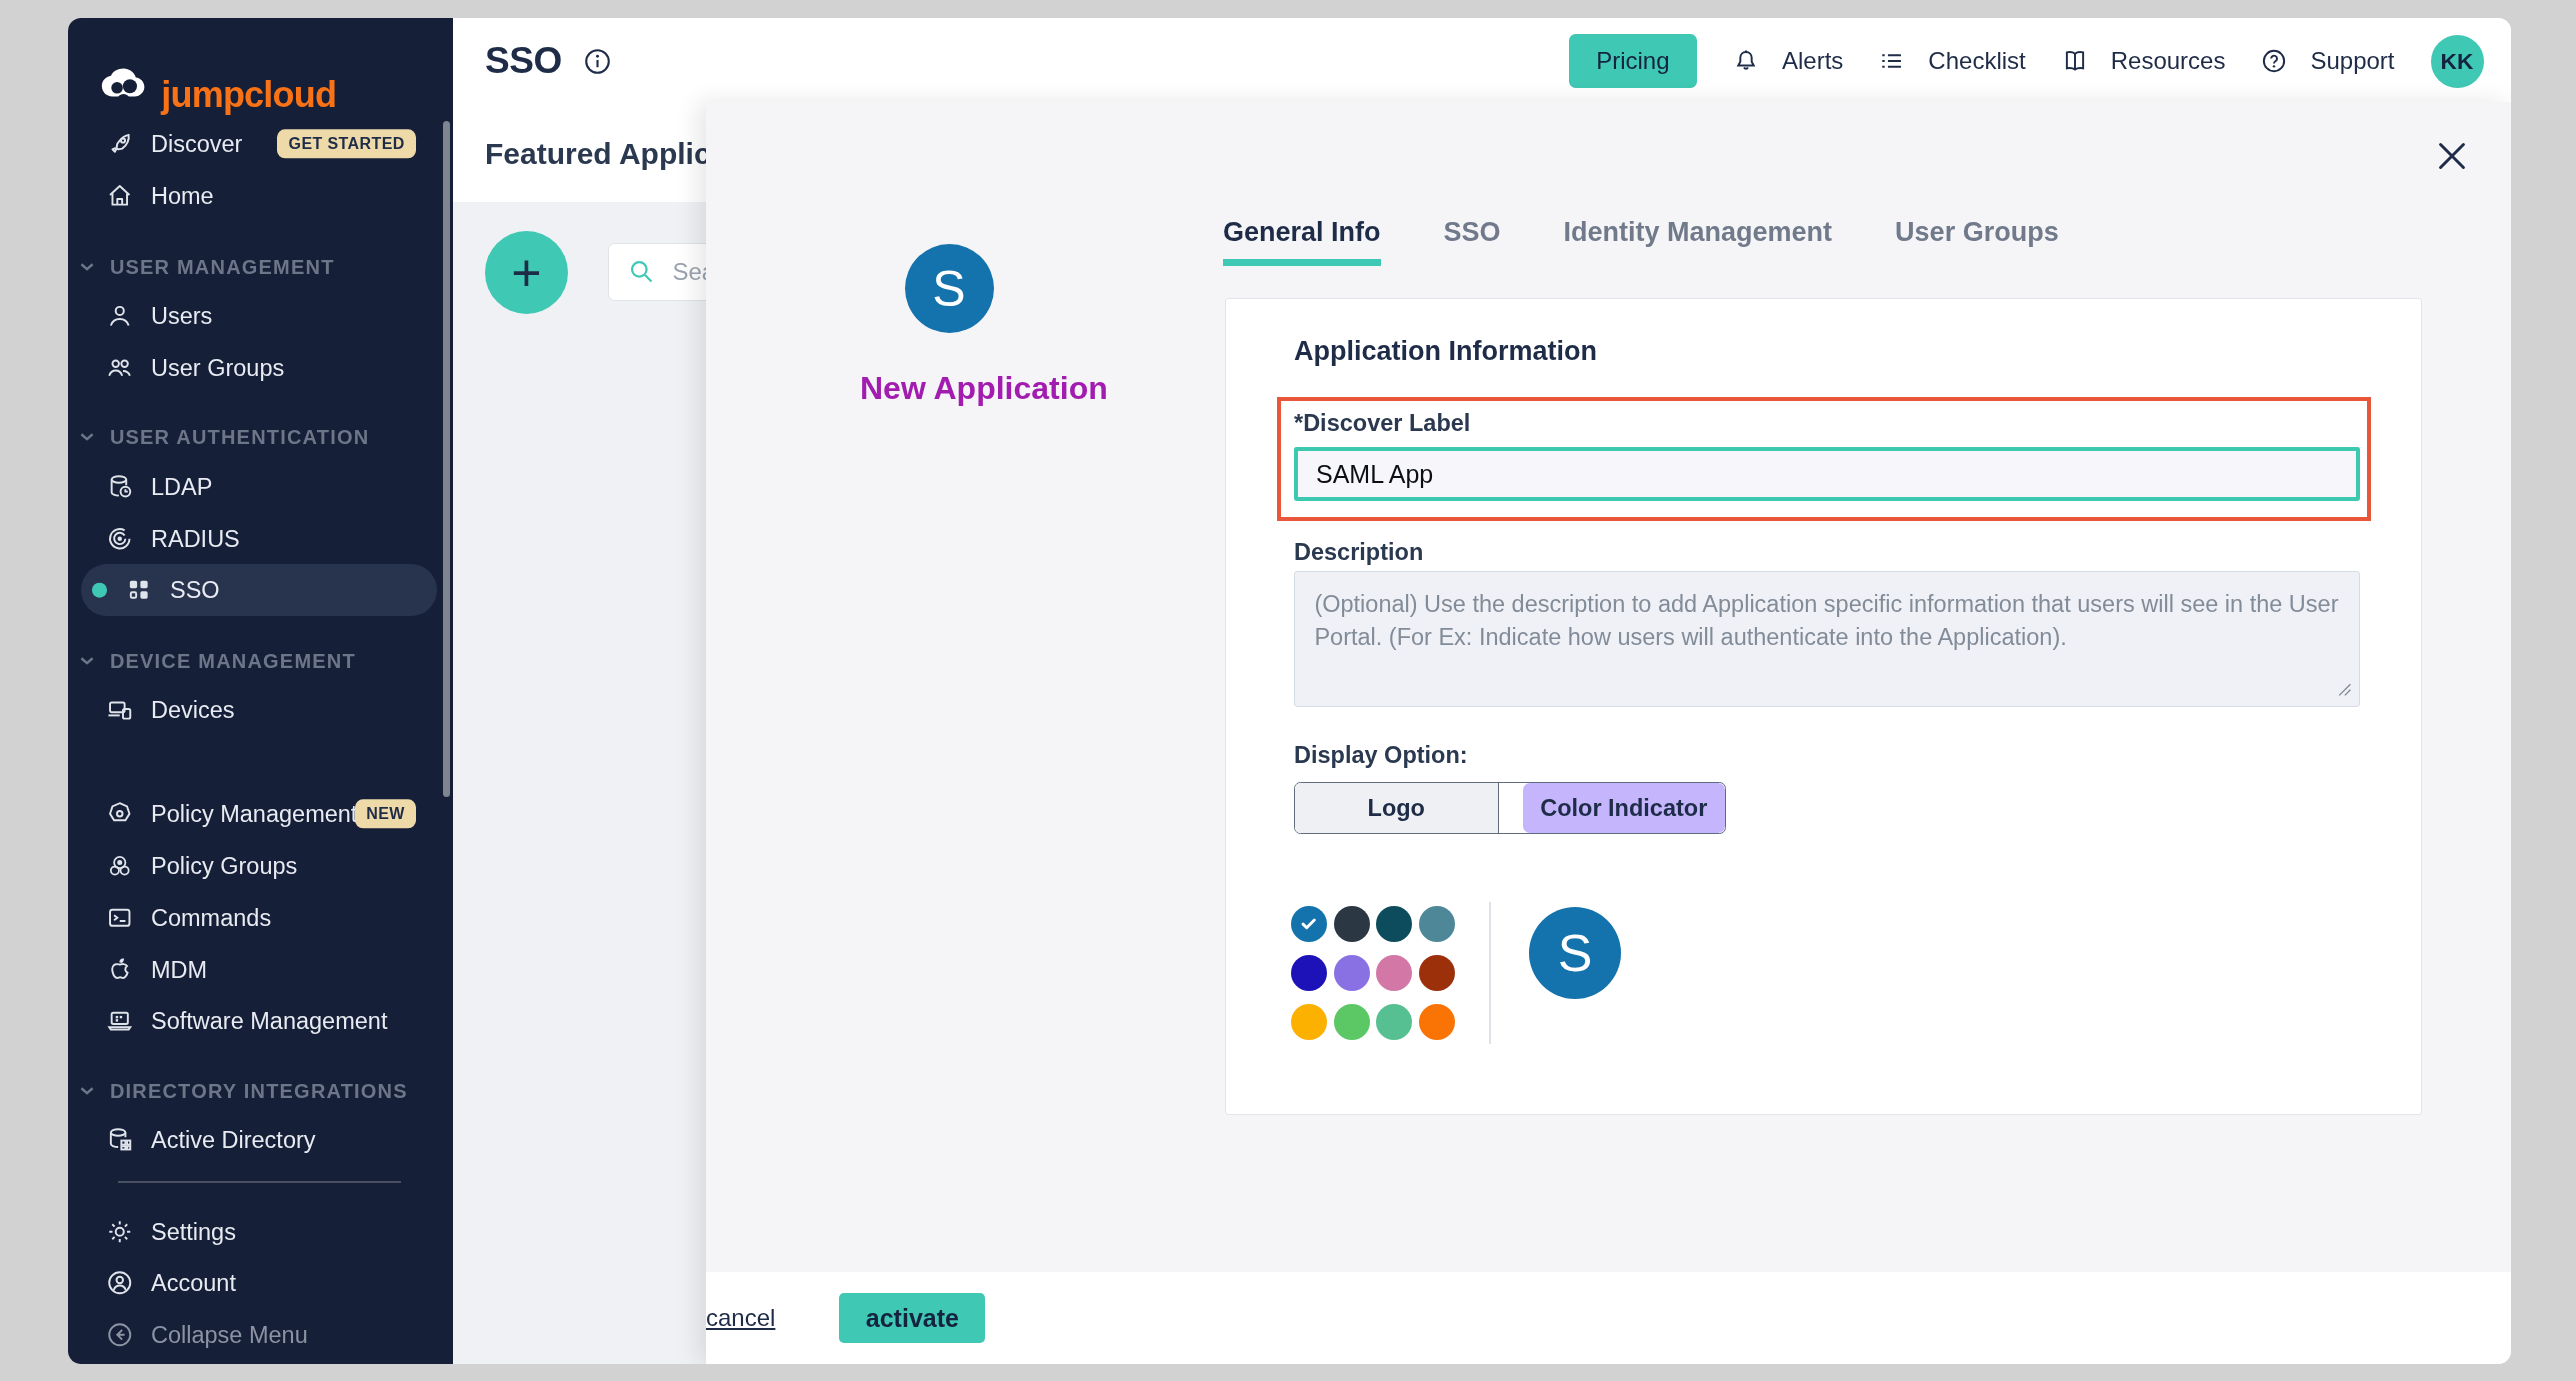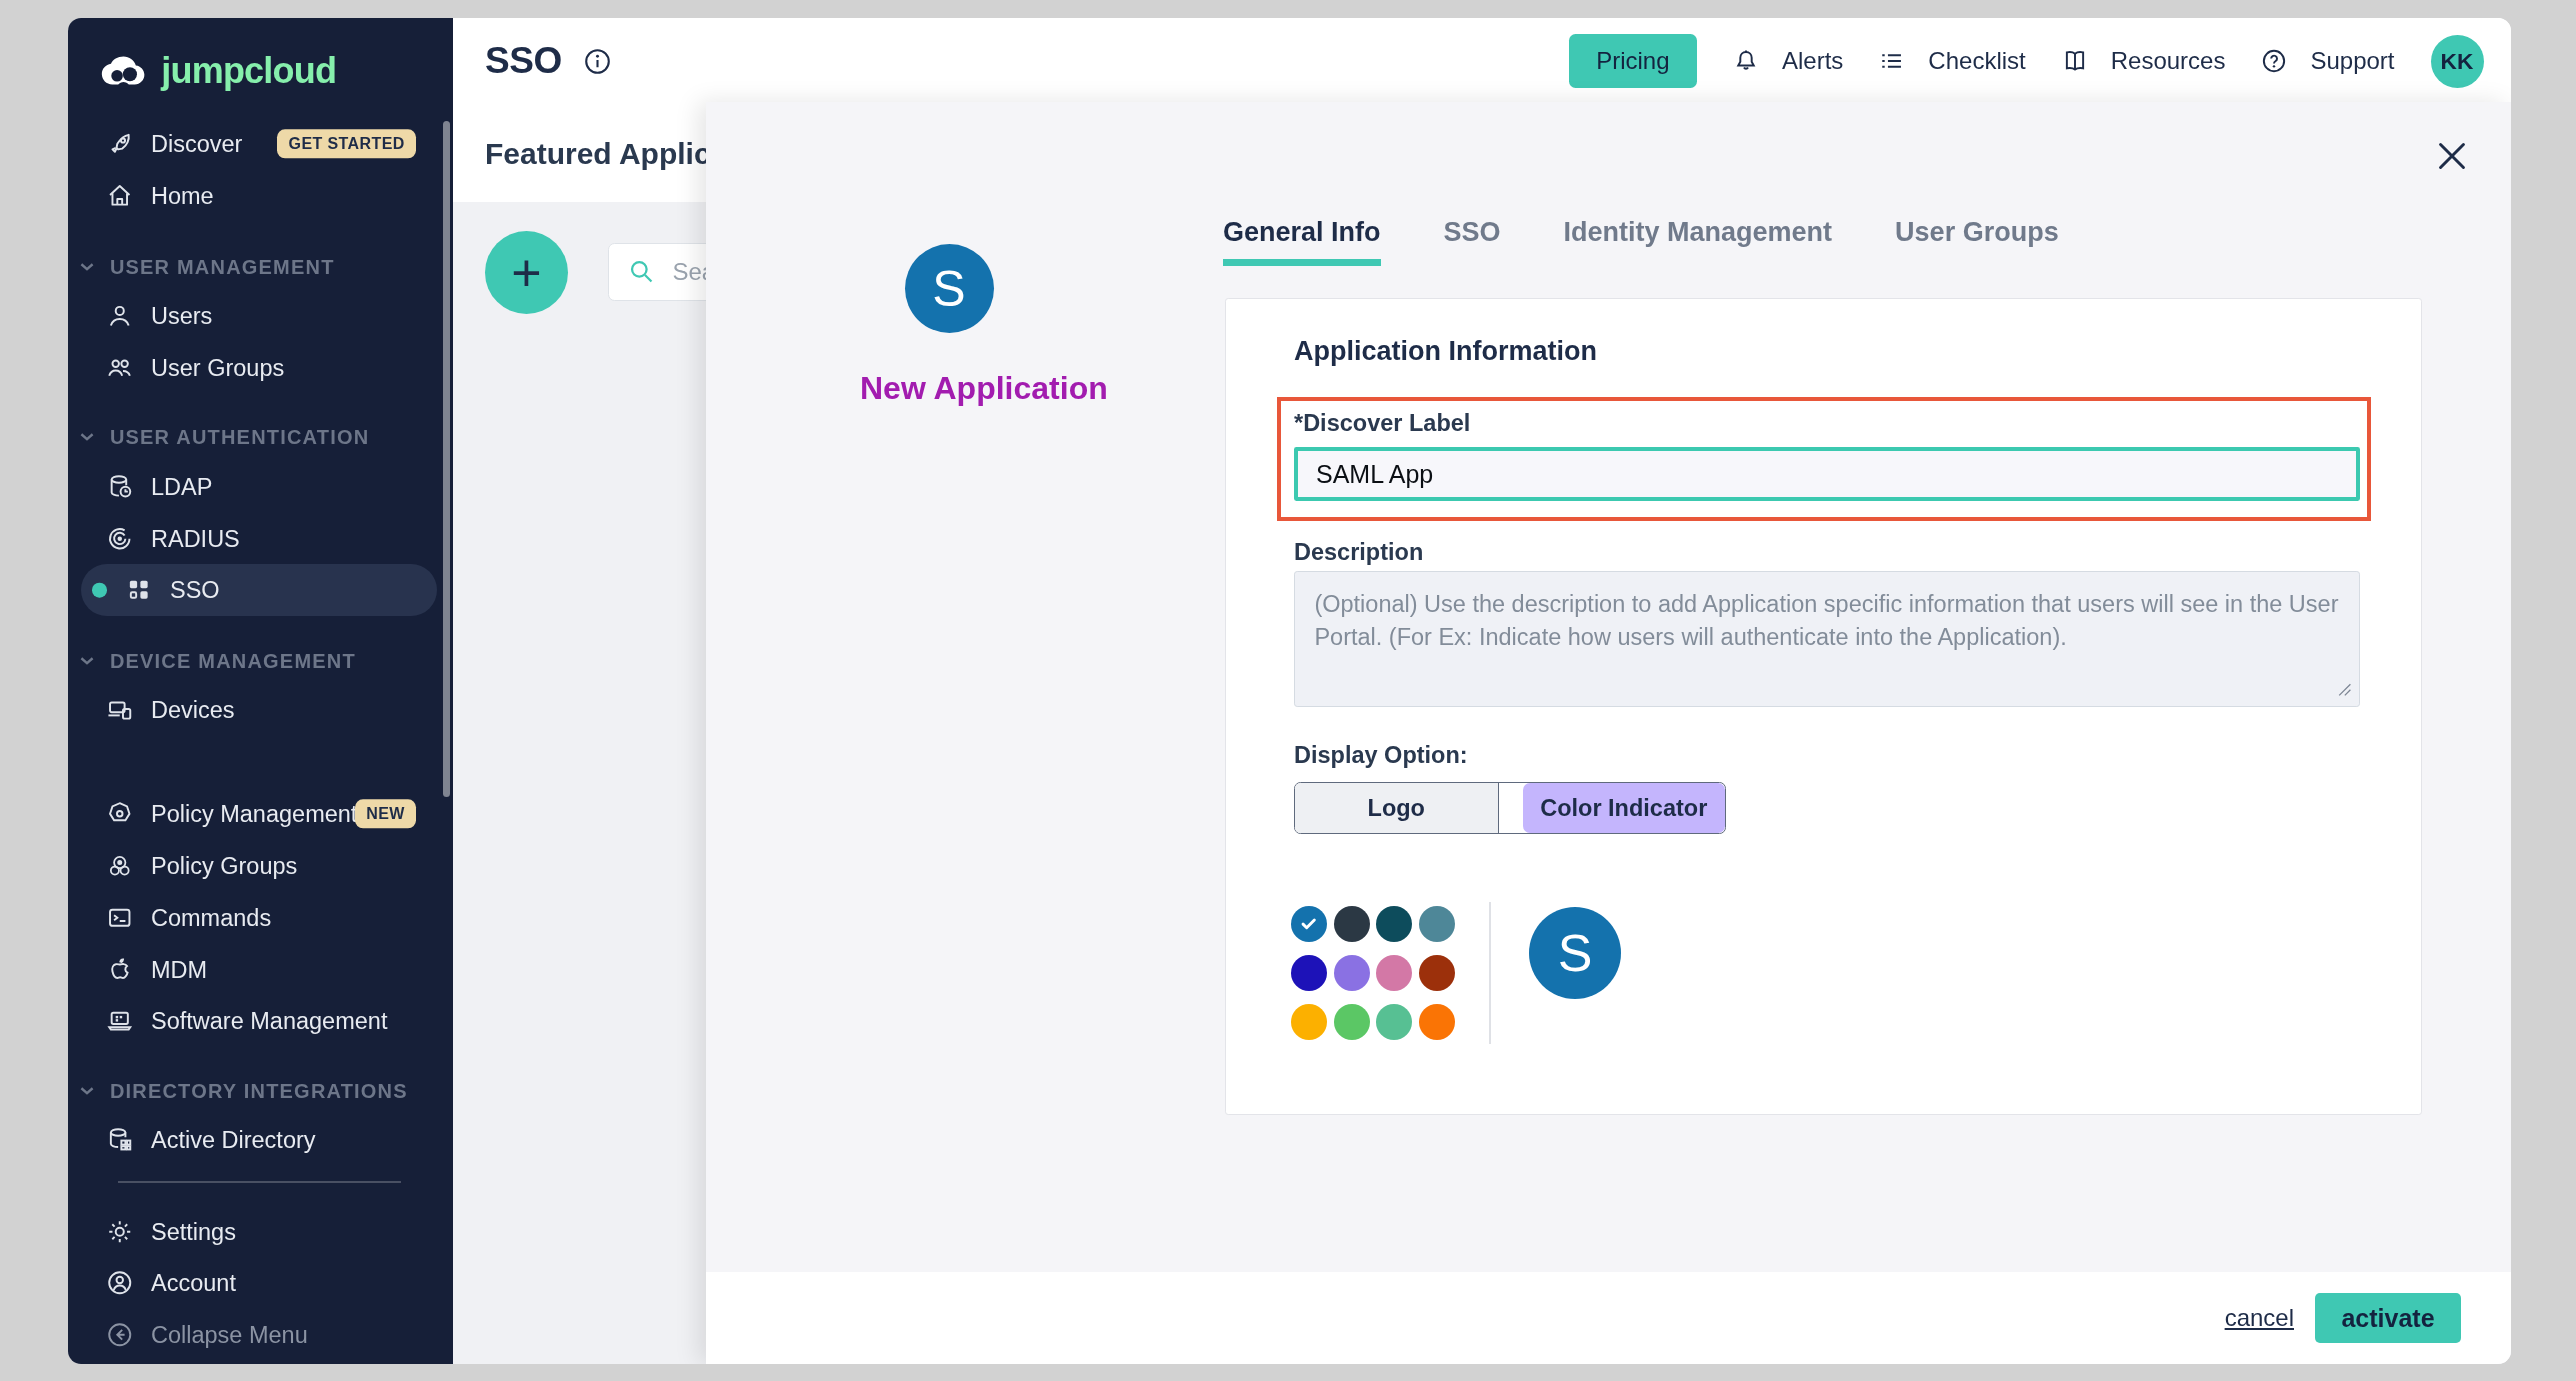--- a/index.html
+++ b/index.html
@@ -2,21 +2,21 @@
 <html style="font-size:13px"><head>
 <meta charset="utf-8">
 <style>
   html,body{margin:0;padding:0;background:#d2d2d2;font-family:"Liberation Sans",sans-serif;}
   .stage{position:relative;width:2576px;height:1382px;background:#d2d2d2;overflow:hidden;}
   .window{position:absolute;left:68px;top:18px;width:2443px;height:1346px;background:#fff;border-radius:13px;overflow:hidden;}
 
   
   .sidebar{position:absolute;left:0;top:0;width:385px;height:1346px;background:#161f38;}
   .logo{position:absolute;left:29px;top:32px;display:flex;align-items:center;gap:11.3px;color:#fff;}
-  .logo-text{font-size:36px;font-weight:700;letter-spacing:-0.8px;color:#86efac;}
+  .logo-text{font-size:36px;font-weight:700;letter-spacing:-0.8px;color:#f97316;margin-top:24px;}
   .sb-scrollthumb{position:absolute;right:3.2px;top:103px;width:7.3px;height:676px;border-radius:4px;background:rgba(255,255,255,.45);}
   .nav-row{position:absolute;left:0;width:385px;height:52px;display:flex;align-items:center;color:#e8ebf1;font-size:23.5px;}
   .nav-row .ic{width:31px;height:31px;margin-left:36px;flex:0 0 31px;display:flex;align-items:center;justify-content:center;color:#dfe3ea;}
   .nav-row .lbl{margin-left:16px;white-space:nowrap;}
   .nav-row.active-pill{left:13px;width:356px;background:#28334e;border-radius:26px;}
   .nav-row.active-pill .ic{margin-left:42px;}
   .dot{position:absolute;left:11.3px;top:50%;transform:translateY(-50%);width:14.6px;height:14.6px;border-radius:50%;background:#3fc8b3;}
   .sec-hd{position:absolute;left:0;width:385px;height:36px;display:flex;align-items:center;color:#6d7689;font-size:20px;font-weight:700;letter-spacing:1.2px;}
   .sec-hd .chev{margin-left:11.3px;margin-right:14.6px;color:#6d7689;}
   .badge{position:absolute;right:37px;top:50%;transform:translateY(-50%);background:#eed9a8;color:#1e2c48;font-size:16px;font-weight:700;letter-spacing:0.4px;padding:5.7px 11.3px;border-radius:8px;white-space:nowrap;}
@@ -61,21 +61,21 @@
   .desc-ta::placeholder{color:#828c99;}
   .resize-grip{position:absolute;left:1110px;top:382px;color:#7d8694;}
   .toggle{position:absolute;left:68px;top:483px;width:432px;height:52px;border:1.6px solid #5f6a7d;border-radius:6.5px;display:flex;overflow:hidden;box-sizing:border-box;gap:24px;}
   .tg-seg{flex:1;display:flex;align-items:center;justify-content:center;font-size:23.5px;font-weight:700;color:#1e2c48;cursor:pointer;}
   .tg-logo{background:#eef0f3;border-right:1.6px solid #5f6a7d;}
   .tg-color{background:#c4b5fd;border-radius:7px;}
   .swatches{position:absolute;left:65px;top:607px;display:grid;grid-template-columns:repeat(4,36px);grid-auto-rows:36px;column-gap:6.5px;row-gap:13px;}
   .sw{width:36px;height:36px;border-radius:50%;cursor:pointer;display:flex;align-items:center;justify-content:center;color:#fff;}
   .vdiv{position:absolute;left:263px;top:603px;width:2.4px;height:142px;background:#dfe1e6;}
   .preview-circle{position:absolute;left:303px;top:608px;width:92px;height:92px;border-radius:50%;background:#1472ad;color:#fff;font-size:52px;display:flex;align-items:center;justify-content:center;}
-  .modal-footer{position:absolute;left:0;right:0;bottom:0;height:92px;background:#fff;border-radius:0 0 13px 0;display:flex;align-items:center;justify-content:flex-end;gap:21px;padding-right:50px;box-sizing:border-box;}
+  .modal-footer{position:absolute;left:0;right:0;bottom:0;height:92px;background:#fff;border-radius:0 0 13px 0;display:flex;align-items:center;gap:64px;padding-right:50px;box-sizing:border-box;}
   .cancel-link{font-size:24px;color:#1e2c48;text-decoration:underline;cursor:pointer;}
   .activate-btn{width:146px;height:50px;background:#3fc8b3;border:none;border-radius:4.9px;font-size:25px;font-weight:700;color:#14233f;cursor:pointer;font-family:"Liberation Sans",sans-serif;}
   svg{display:block;}
 </style>
 </head>
 <body>
 
 <div class="stage">
   <div class="window">
 

